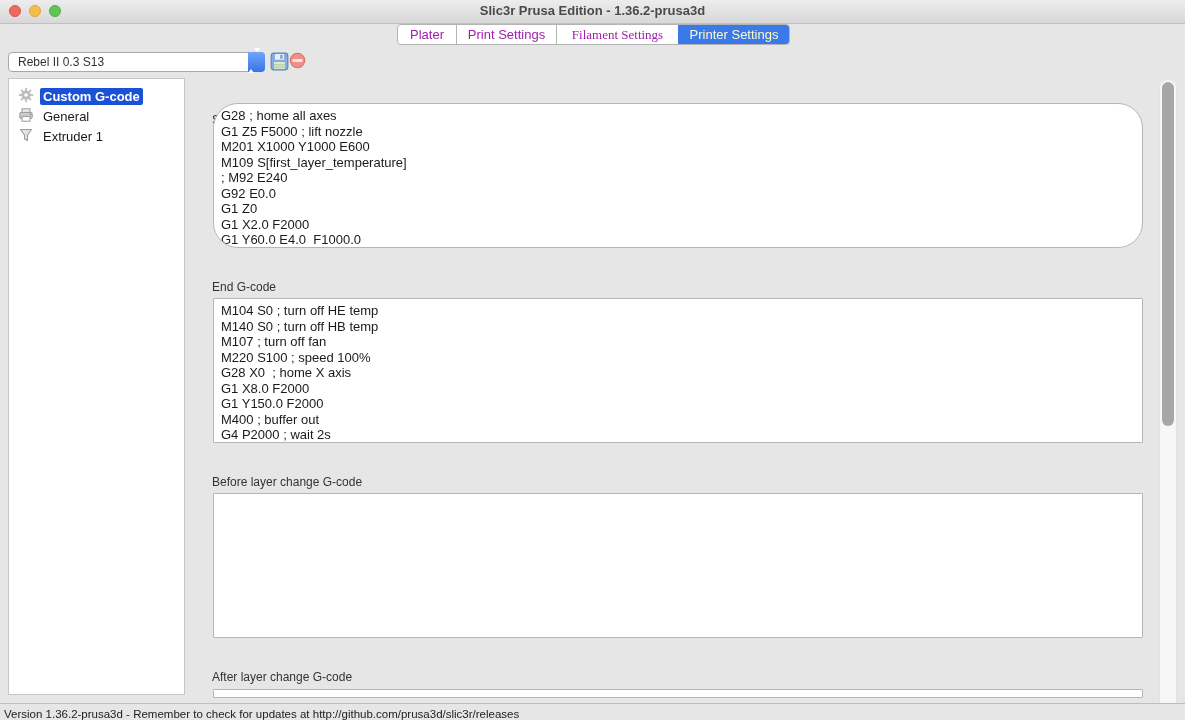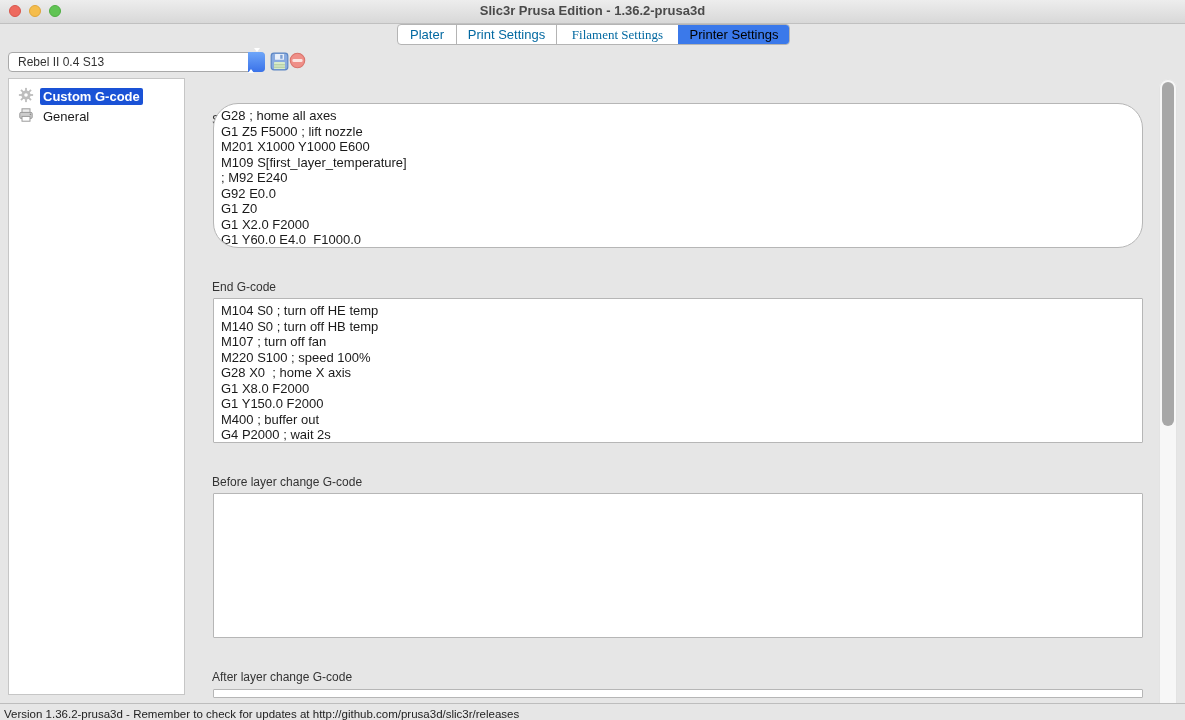--- a/index.html
+++ b/index.html
@@ -30,25 +30,25 @@
   .tabbar {
     position:absolute; top:24px; left:397px; height:21px;
     display:flex;
     background:#fff;
     border:1px solid #b4b4b4;
     border-radius:4px;
     overflow:hidden;
   }
   .seg {
     font-size:13px; line-height:19px; text-align:center;
-    color:#0369a1; cursor:default; white-space:nowrap;
+    color:#a21caf; cursor:default; white-space:nowrap;
   }
   .seg + .seg { border-left:1px solid #b4b4b4; }
   .seg-0 { width:58px; } .seg-1 { width:100px; } .seg-2 { width:122px;font-family:Liberation Serif, serif; } .seg-3 { width:111px; }
-  .seg.selected { background:#3b79ea; color:#000000; border-left-color:#3b79ea; }
+  .seg.selected { background:#3b79ea; color:#fef9c3; border-left-color:#3b79ea; }
 
   
   .combobox {
     position:absolute; top:52px; left:8px; width:257px; height:20px;
     background:#fff; border:1px solid #a9a9a9; border-radius:4px;
   }
   .combobox-value {
     position:absolute; left:9px; top:0; font-size:12px; line-height:18px; color:#333;
   }
   .stepper {
@@ -131,21 +131,21 @@
 </div>
 
 <div class="tabbar">
   <div class="seg seg-0">Plater</div>
   <div class="seg seg-1">Print Settings</div>
   <div class="seg seg-2">Filament Settings</div>
   <div class="seg seg-3 selected">Printer Settings</div>
 </div>
 
 <div class="combobox">
-  <span class="combobox-value">Rebel II 0.4 S13</span>
+  <span class="combobox-value">Rebel II 0.3 S13</span>
   <span class="stepper">
     <span class="chev-up"></span>
     <span class="chev-down"></span>
   </span>
 </div>
 
 <button class="icon-btn btn-save" title="">
   <span>
     <svg width="19" height="19" viewBox="0 0 16 16">
       <rect x="1" y="1" width="14" height="14" rx="2.4" fill="#89abe0" stroke="#5c86c4" stroke-width="1"></rect>
@@ -188,20 +188,28 @@
       <span>
         <svg width="16" height="16" viewBox="0 0 16 16">
           <rect x="4" y="1.8" width="8" height="4.5" fill="#ececec" stroke="#9b9b9b" stroke-width="1"></rect>
           <rect x="1.8" y="5.4" width="12.4" height="6" rx="1.2" fill="#cdcdcd" stroke="#9b9b9b" stroke-width="1"></rect>
           <rect x="4" y="9.4" width="8" height="4.8" fill="#ffffff" stroke="#9b9b9b" stroke-width="1"></rect>
           <circle cx="12.4" cy="7.4" r="0.8" fill="#8f8f8f"></circle>
         </svg>
       </span>
       <span class="tree-label">General</span>
     </div>
+    <div class="tree-item">
+      <span>
+        <svg width="16" height="16" viewBox="0 0 16 16">
+          <path d="M2.5 2.5h11L9.5 8v5.5l-3-1.6V8z" fill="#e3e3e3" stroke="#9b9b9b" stroke-width="1.1" stroke-linejoin="round"></path>
+        </svg>
+      </span>
+      <span class="tree-label">Extruder 1</span>
+    </div>
   </div>
 </div>
 
 <div class="sec-label" id="lbl-start">Start G-code</div>
 <textarea class="gcode-box" id="box-start" spellcheck="false" style="">G28 ; home all axes
 G1 Z5 F5000 ; lift nozzle
 M201 X1000 Y1000 E600
 M109 S[first_layer_temperature]
 ; M92 E240
 G92 E0.0

